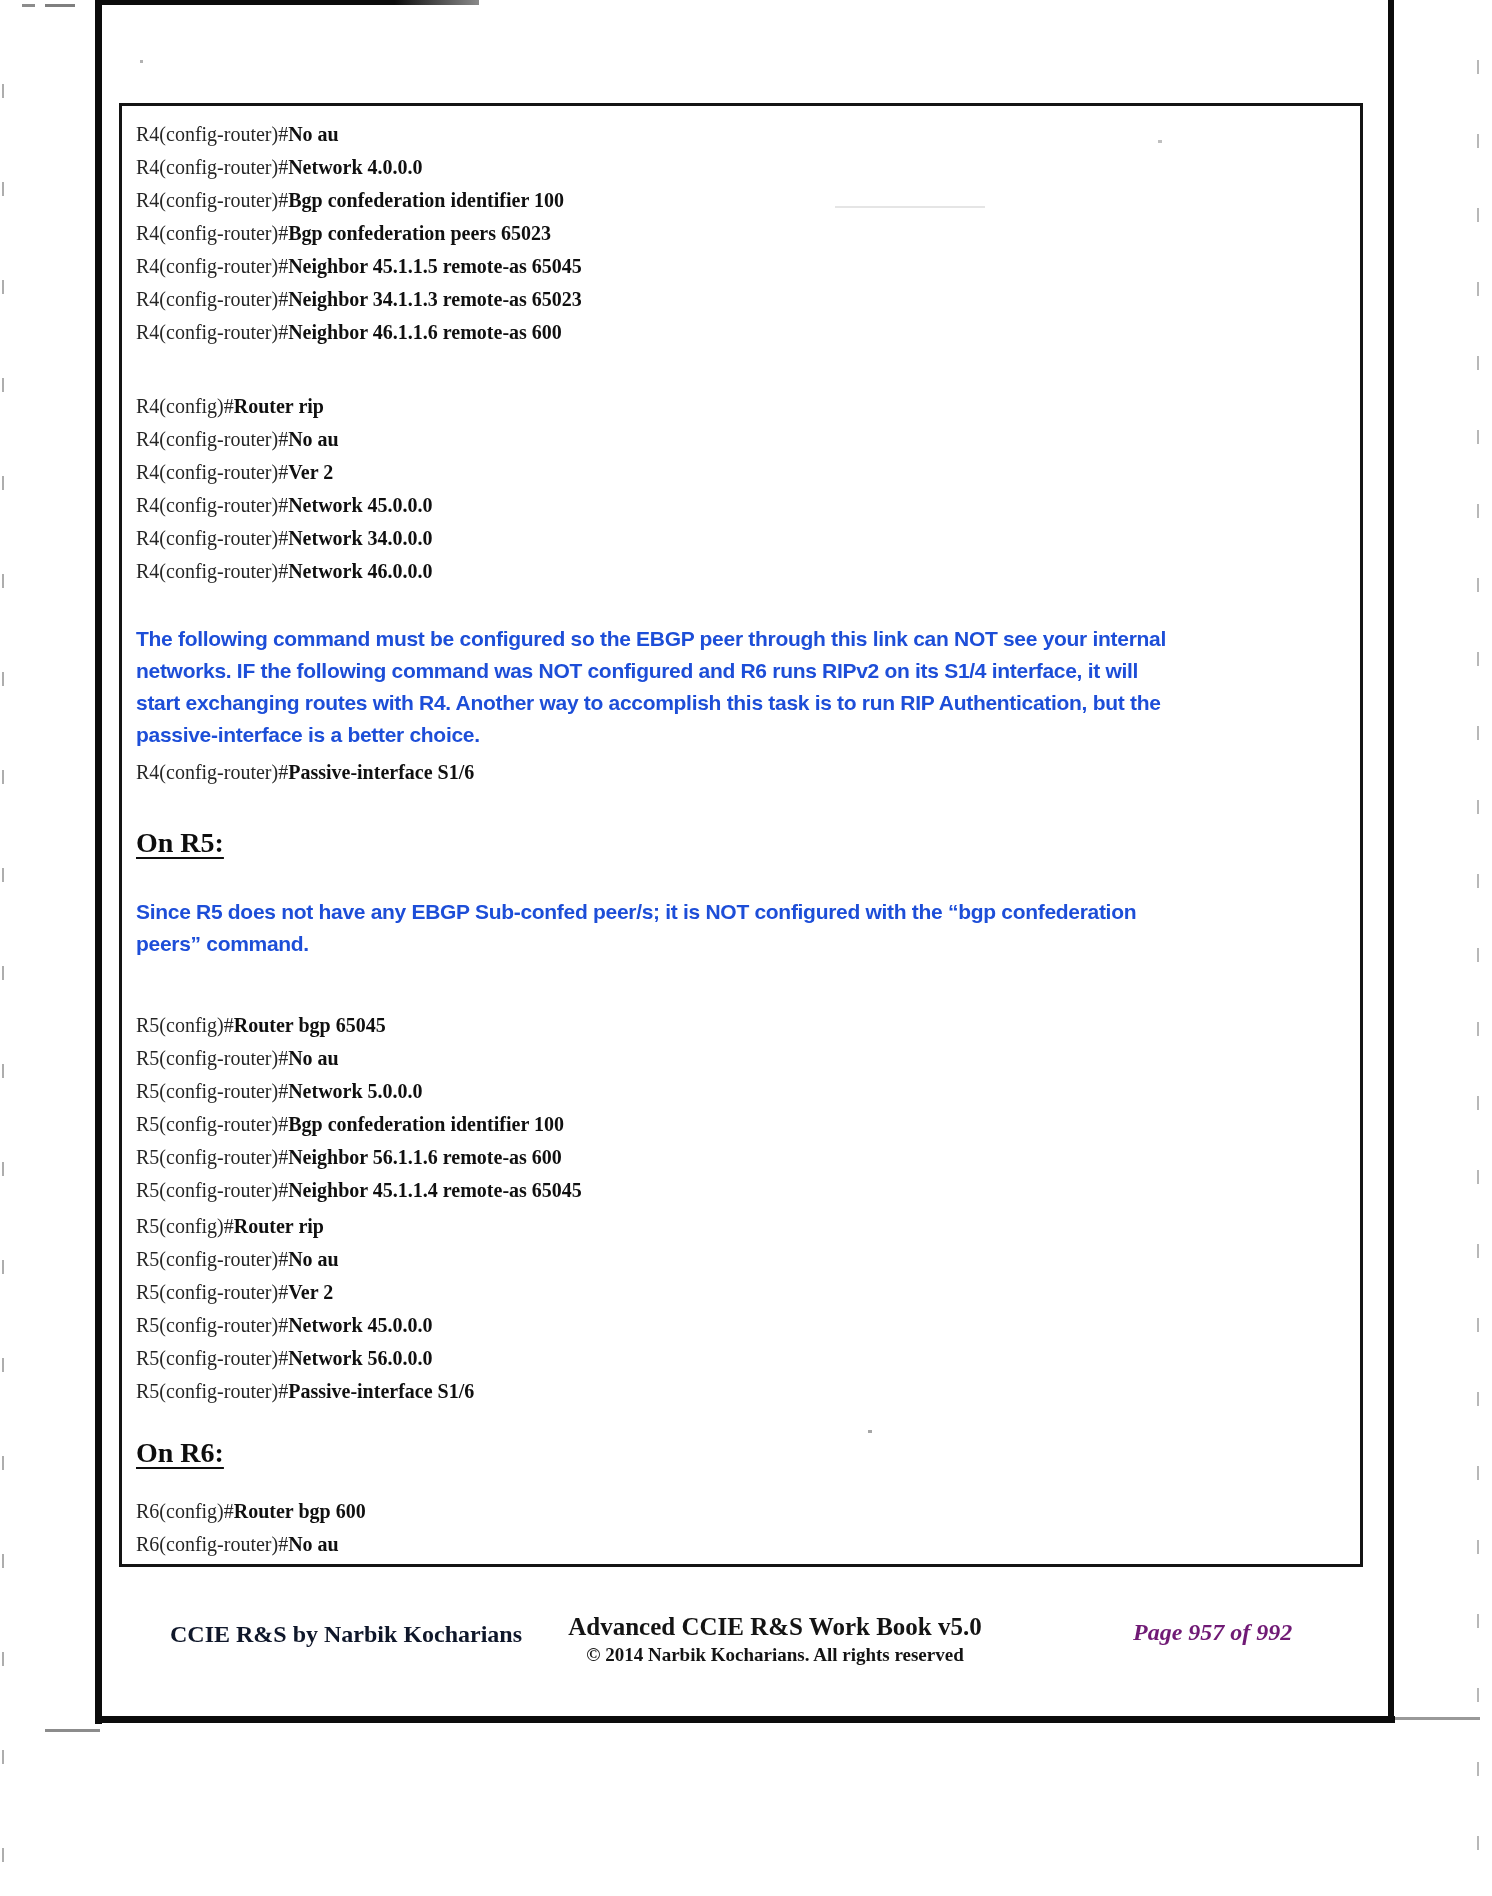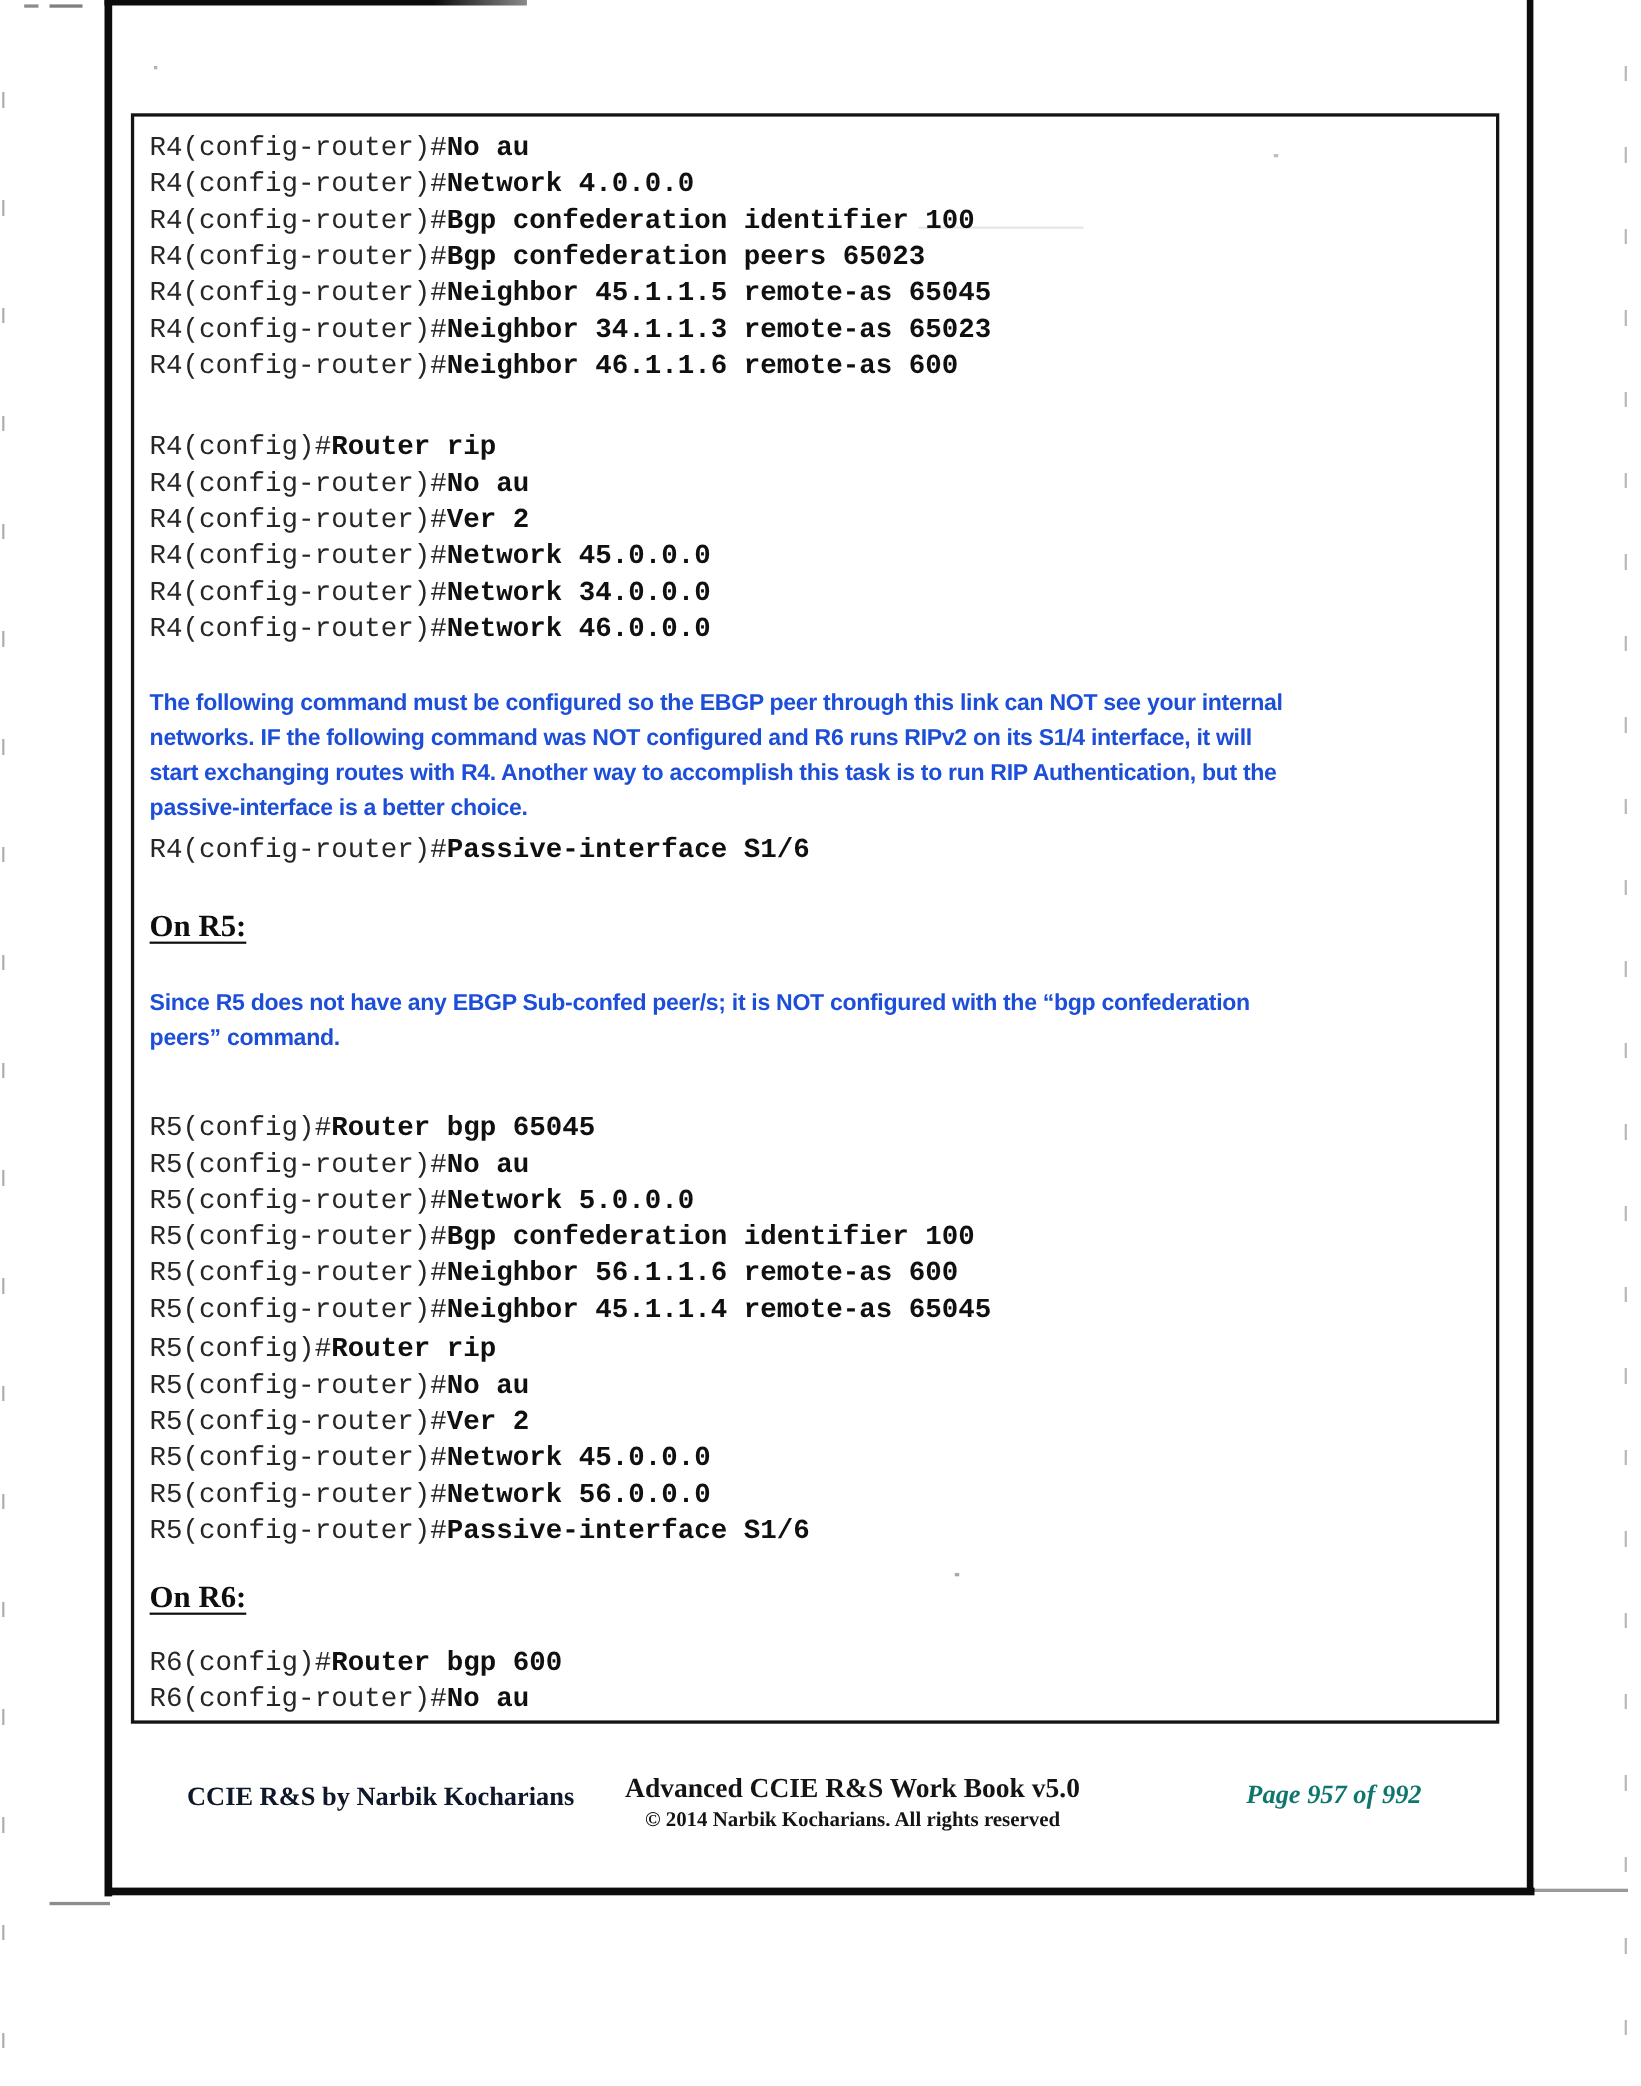--- a/index.html
+++ b/index.html
@@ -27,21 +27,21 @@
   .speck1{left:835px;top:206px;width:150px;height:2px;opacity:.10;}
   .speck2{left:140px;top:60px;width:3px;height:3px;opacity:.3;}
   .speck3{left:868px;top:1430px;width:4px;height:3px;opacity:.35;}
   .speck4{left:1158px;top:140px;width:4px;height:3px;opacity:.25;}
 
   
   .inner-box{position:absolute;left:119px;top:103px;width:1244px;height:1464px;
              border:3px solid #141414;box-sizing:border-box;padding:12px 0 0 14px;}
 
   
-  .cblock{font-family:Liberation Mono, monospace;font-size:25px;line-height:33px;}
+  .cblock{font-family:Liberation Serif, serif;font-size:20px;line-height:33px;}
   .cline{white-space:nowrap;}
   .prompt{font-weight:400;color:#262626;}
   .cmd{font-weight:700;color:#101010;}
 
   
   .note{font-family:"Liberation Sans",sans-serif;font-weight:700;font-size:21px;
         line-height:32px;letter-spacing:-0.3px;color:#1d4ed8;}
   .nline{white-space:nowrap;}
 
   
@@ -59,21 +59,21 @@
   .m-r6bgp{margin-top:26px;}
 
   
   .footer-left{position:absolute;left:170px;top:1621px;
       font-family:"Liberation Serif",serif;font-weight:700;font-size:24px;color:#0f172a;}
   .footer-center{position:absolute;left:565px;top:1613px;width:420px;text-align:center;
       font-family:"Liberation Serif",serif;font-weight:700;color:#141414;}
   .footer-center .fc-title{font-size:25px;}
   .footer-center .fc-copy{font-size:19px;margin-top:3px;}
   .footer-right{position:absolute;left:1133px;top:1619px;
-      font-family:"Liberation Serif",serif;font-weight:700;font-style:italic;font-size:24px;color:#0f766e;}
+      font-family:"Liberation Serif",serif;font-weight:700;font-style:italic;font-size:24px;color:#701a75;}
 </style>
 </head>
 <body>
 
 <div class="page">
 
   <div class="oline oline-left"></div>
   <div class="oline oline-right"></div>
   <div class="oline oline-top"></div>
   <div class="oline oline-bottom"></div>

